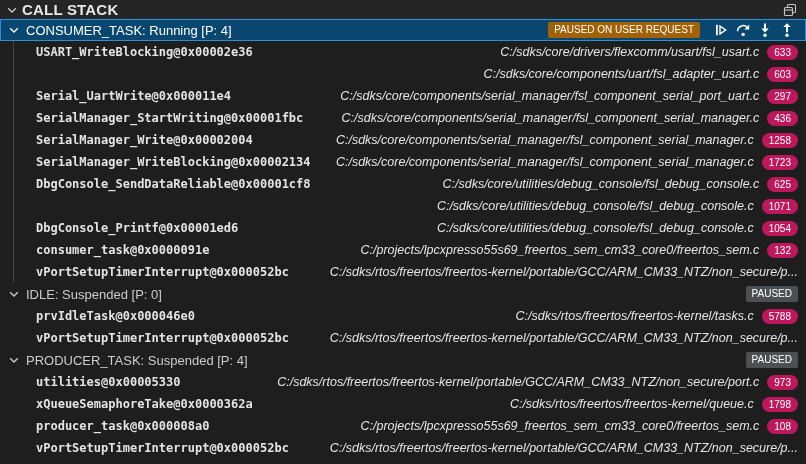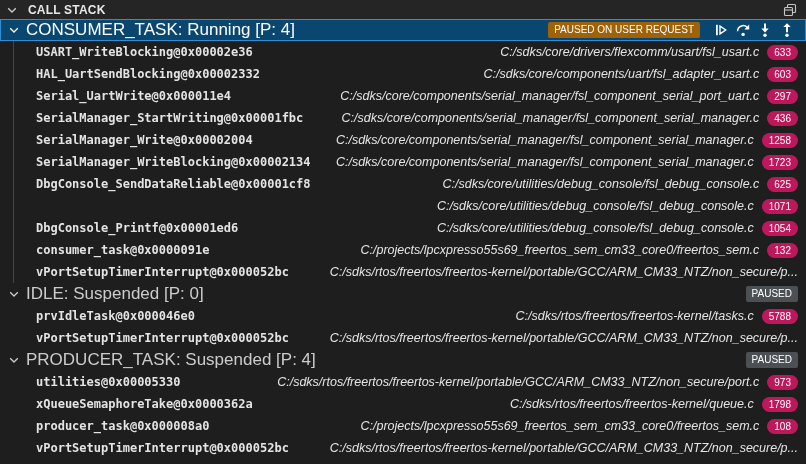--- a/index.html
+++ b/index.html
@@ -15,35 +15,35 @@
   }
   
   .pane-header {
     height:19px;
     background:#252526;
     display:flex; align-items:center;
     padding:0 6px 0 4px;
   }
   .pane-header .chev { width:16px; height:16px; display:flex; align-items:center; justify-content:center; }
   .pane-title {
-    font-size:12px; font-weight:700; color:#e7e7e7;
-    letter-spacing:.2px; margin-left:8px; flex:1;
+    font-size:15px; font-weight:700; color:#e7e7e7;
+    letter-spacing:.2px; margin-left:2px; flex:1;
   }
   .pane-action { width:20px; height:18px; display:flex; align-items:center; justify-content:center; cursor:pointer; }
   
   .row {
     height:22px;
     display:flex; align-items:center;
     padding-right:8px;
     white-space:nowrap;
     cursor:pointer;
   }
   .thread-row { padding-left:6px; font-size:13px; color:#cccccc; }
   .thread-row .chev { width:16px; height:16px; margin-right:4px; display:flex; align-items:center; justify-content:center; flex:none; }
-  .thread-label { font-size:17px; flex:none; }
+  .thread-label { font-size:13px; flex:none; }
   .spacer { flex:1 1 auto; min-width:6px; }
   .row.selected {
     background:#094771;
     outline:1px solid #2f8fd4;
     outline-offset:-1px;
     color:#ffffff;
   }
   .row.selected .thread-label { color:#ffffff; }
   .status-badge {
     background:#a16207;
@@ -158,21 +158,20 @@
   </div>
 
   <div class="row frame-row">
     <span class="indent-guide"></span>
     <span class="fn">USART_WriteBlocking@0x00002e36</span>
     <span class="path">C:/sdks/core/drivers/flexcomm/usart/fsl_usart.c</span>
     <span class="line-badge">633</span>
   </div>
   <div class="row frame-row">
     <span class="indent-guide"></span>
-    <span class="fn">HAL_UartSendBlocking@0x00002332</span>
     <span class="path">C:/sdks/core/components/uart/fsl_adapter_usart.c</span>
     <span class="line-badge">603</span>
   </div>
   <div class="row frame-row">
     <span class="indent-guide"></span>
     <span class="fn">Serial_UartWrite@0x000011e4</span>
     <span class="path">C:/sdks/core/components/serial_manager/fsl_component_serial_port_uart.c</span>
     <span class="line-badge">297</span>
   </div>
   <div class="row frame-row">

